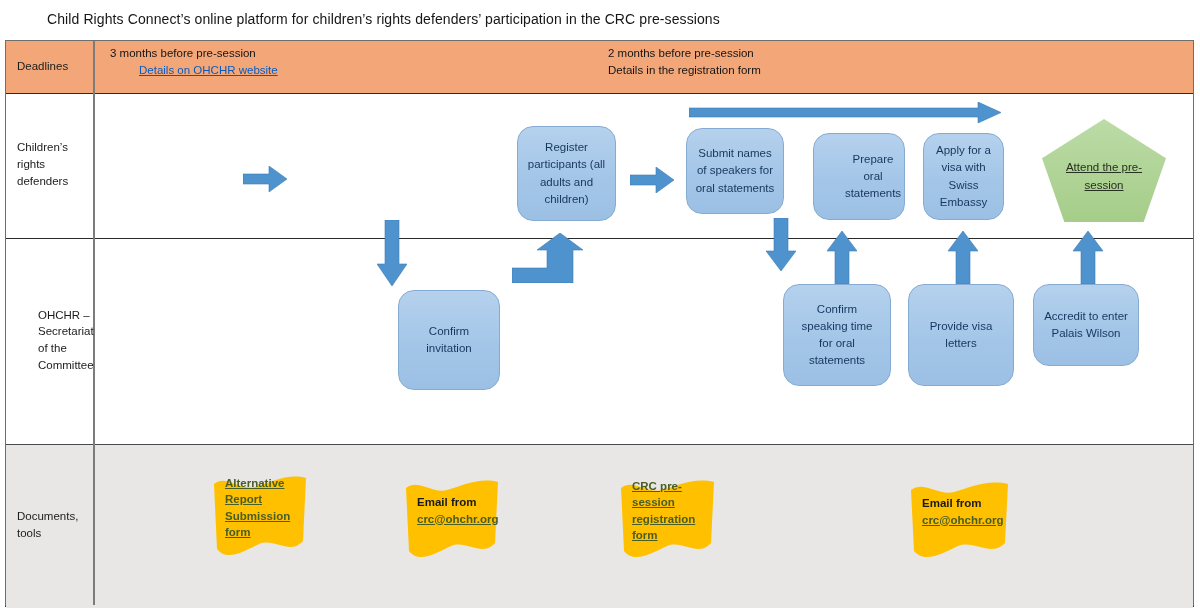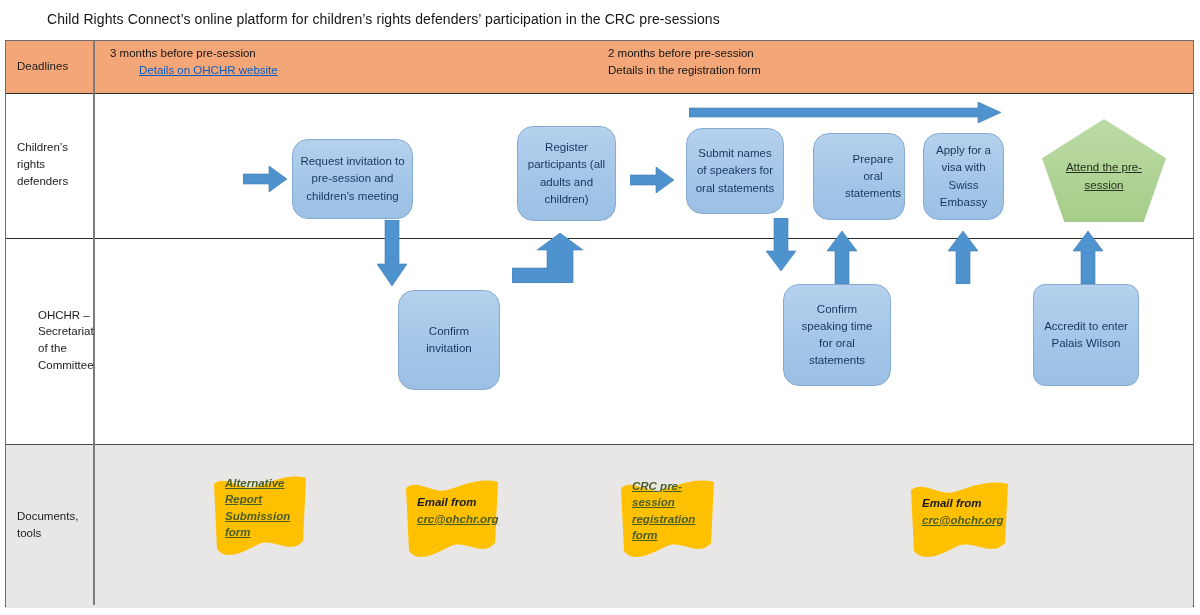--- a/index.html
+++ b/index.html
@@ -46,21 +46,21 @@
   .narrow85 { width:86px !important; margin:0 auto; }
   .narrow95 { width:95px !important; margin:0 auto; }
 
   .arrow-svg { display:block; }
   .arrow-fill { fill:#4f93ce; stroke:#3e7ab2; stroke-width:0.6; }
 
   
   .flag { }
   .flag svg { position:absolute; left:0; top:0; width:100%; height:100%; }
   .flag .flag-text { position:absolute; left:15px; right:6px; top:0; bottom:12px; display:flex; flex-direction:column; justify-content:center;
-    font-size:11.5px; font-weight:700; line-height:1.4; color:#1a1a1a;font-style:italic; }
+    font-size:11.5px; font-weight:700; line-height:1.4; color:#1a1a1a; }
   .link-green { color:#4a5d23; text-decoration:underline; cursor:pointer; }
 </style>
 </head>
 <body>
 
 <div id="canvas">
 
   <div class="abs page-title">Child Rights Connect’s online platform for children’s rights defenders’ participation in the CRC pre-sessions</div>
 
   <div class="abs frame">
@@ -84,23 +84,20 @@
   <div class="abs deadline-block dl-right">
     <div>2 months before pre-session</div>
     <div>Details in the registration form</div>
   </div>
 
 
   <svg class="abs arrow-svg" style="left:243px; top:166px;" width="44" height="26" viewBox="0 0 44 26">
     <path class="arrow-fill" d="M0,8 H26 V0 L44,13 L26,26 V18 H0 Z"></path>
   </svg>
 
-  <div class="abs flow-box" style="left:292px; top:139px; width:121px; height:80px;">
-    <div class="inner">Request invitation to pre-session and children’s meeting</div>
-  </div>
 
   <div class="abs flow-box" style="left:517px; top:126px; width:99px; height:95px;">
     <div class="inner narrow85">Register participants (all adults and children)</div>
   </div>
 
   <svg class="abs arrow-svg" style="left:630px; top:167px;" width="44" height="26" viewBox="0 0 44 26">
     <path class="arrow-fill" d="M0,8 H26 V0 L44,13 L26,26 V18 H0 Z"></path>
   </svg>
 
   <svg class="abs arrow-svg" style="left:689px; top:102px;" width="312" height="21" viewBox="0 0 312 21">
@@ -148,22 +145,25 @@
   </svg>
 
   <div class="abs flow-box" style="left:398px; top:290px; width:102px; height:100px;">
     <div class="inner narrow80">Confirm invitation</div>
   </div>
 
   <div class="abs flow-box" style="left:783px; top:284px; width:108px; height:102px;">
     <div class="inner narrow80">Confirm speaking time for oral statements</div>
   </div>
 
-
-  <div class="abs flow-box" style="left:1033px; top:284px; width:106px; height:102px;border-radius:12px;">
+  <div class="abs flow-box" style="left:908px; top:284px; width:106px; height:102px;">
+    <div class="inner narrow80">Provide visa letters</div>
+  </div>
+
+  <div class="abs flow-box" style="left:1033px; top:284px; width:106px; height:82px;">
     <div class="inner narrow95">Accredit to enter Palais Wilson</div>
   </div>
 
   <div class="abs flag" style="left:210px; top:470px; width:100px; height:87px;">
     <svg viewBox="0 0 100 87" preserveAspectRatio="none">
       <path fill="#ffc000" d="M4,14 C16,4 30,21 45,17 C62,12 78,3 96,8 L93,71 C80,86 64,67 49,74 C34,81 17,92 7,79 Z"></path>
     </svg>
     <div class="flag-text">
       <span></span>
       <span class="link-green">Alternative Report Submission form</span>

